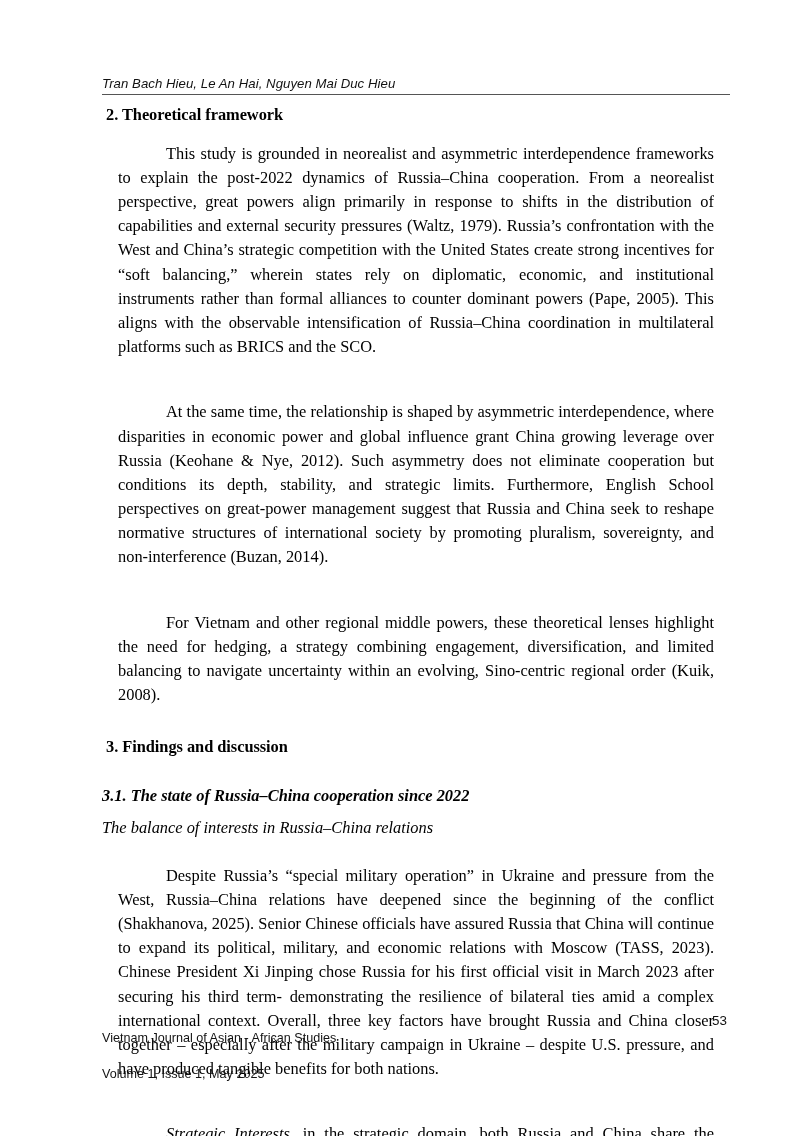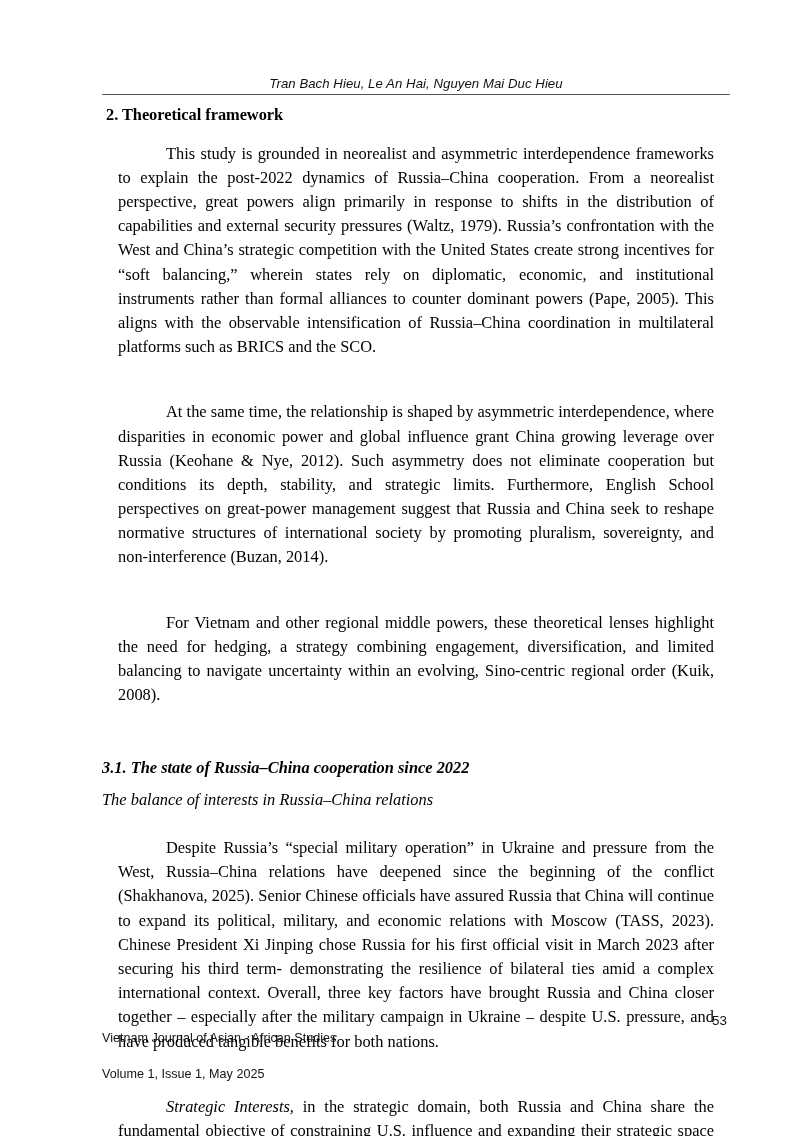--- a/index.html
+++ b/index.html
@@ -24,21 +24,21 @@
     height: 1136px;
     background: #ffffff;
   }
 
   
   .running-head {
     position: absolute;
     left: 102px;
     top: 76px;
     width: 628px;
-    text-align: center;
+    text-align: left;
     font-family: "Liberation Sans", "DejaVu Sans", sans-serif;
     font-style: italic;
     font-size: 13.2px;
     letter-spacing: 0.05px;
     color: #121212;
     white-space: nowrap;
   }
   .header-rule {
     position: absolute;
     left: 102px;
@@ -138,20 +138,21 @@
     <div class="gap-md"></div>
 
     <p class="body-para">At the same time, the relationship is shaped by asymmetric interdependence, where disparities in economic power and global influence grant China growing leverage over Russia (Keohane &amp; Nye, 2012). Such asymmetry does not eliminate cooperation but conditions its depth, stability, and strategic limits. Furthermore, English School perspectives on great-power management suggest that Russia and China seek to reshape normative structures of international society by promoting pluralism, sovereignty, and non-interference (Buzan, 2014).</p>
 
     <div class="gap-md"></div>
 
     <p class="body-para">For Vietnam and other regional middle powers, these theoretical lenses highlight the need for hedging, a strategy combining engagement, diversification, and limited balancing to navigate uncertainty within an evolving, Sino-centric regional order (Kuik, 2008).</p>
 
     <div class="gap-lg"></div>
 
+    <h2 class="section-heading">3. Findings and discussion</h2>
 
     <div class="gap-sm"></div>
 
     <h3 class="subsection-heading">3.1. The state of Russia–China cooperation since 2022</h3>
 
     <div class="gap-sm"></div>
 
     <p class="sub-subheading">The balance of interests in Russia–China relations</p>
 
     <div class="gap-sm"></div>

